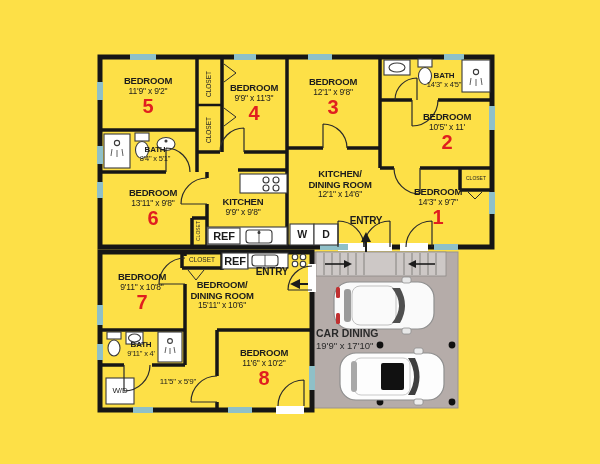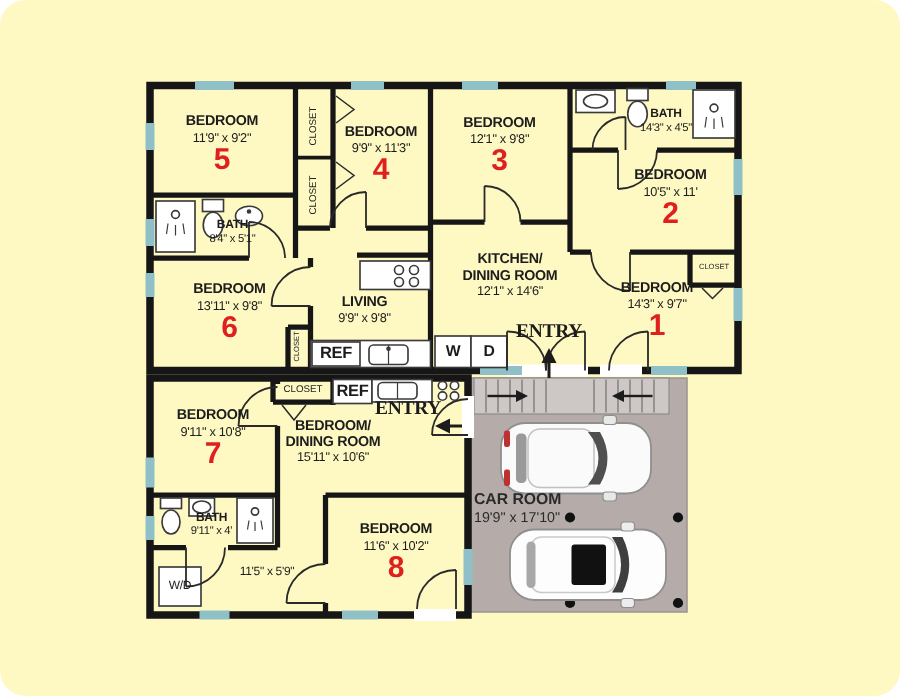--- a/index.html
+++ b/index.html
@@ -1,26 +1,26 @@
 <!DOCTYPE html>
 <html><head>
 <meta charset="utf-8">
 <style>
   html,body{margin:0;padding:0;background:#fff;}
-  #stage{position:relative;width:600px;height:464px;background:#fef9c3;overflow:hidden;
-         font-family:"Liberation Sans",sans-serif;border-radius:17px;}
+  #stage{position:relative;width:600px;height:464px;background:#fde047;overflow:hidden;
+         font-family:"Liberation Sans",sans-serif;}
   #plan-svg{position:absolute;left:0;top:0;}
   .lbl{position:absolute;transform:translate(-50%,-50%);text-align:center;color:#1c1c1c;
        line-height:1.12;white-space:nowrap;letter-spacing:-0.2px;}
   .room-name{font-size:9.5px;font-weight:bold;}
   .room-dims{font-size:8.5px;}
   .room-num{font-size:20px;font-weight:bold;color:#e01f1f;line-height:1.05;}
   .small .room-name{font-size:8px;}
   .small .room-dims{font-size:7.5px;}
-  .entry-lbl{font-size:13px;font-weight:bold;color:#1c1c1c;font-family:Liberation Serif, serif;}
+  .entry-lbl{font-size:10px;font-weight:bold;color:#1c1c1c;}
   .appl-lbl{font-size:11px;font-weight:bold;}
   .wd-lbl{font-size:10.5px;font-weight:bold;}
   .closet-lbl{font-size:6.5px;color:#222;letter-spacing:0;}
   .vrot{transform:translate(-50%,-50%) rotate(-90deg);}
   .tiny{font-size:5px;}
   .carspace-lbl{position:absolute;text-align:left;color:#2a2a2a;line-height:1.25;transform:none;}
   .carspace-lbl .room-name{font-size:10.5px;letter-spacing:0;}
   .carspace-lbl .room-dims{font-size:9.5px;}
   .hall-dims{font-size:8px;color:#1c1c1c;}
 </style>
@@ -283,21 +283,21 @@
 
   <div class="lbl small" style="left:444px;top:81px">
     <div class="room-name">BATH</div>
     <div class="room-dims">14'3" x 4'5"</div>
   </div>
   <div class="lbl small" style="left:155px;top:155px">
     <div class="room-name">BATH</div>
     <div class="room-dims">8'4" x 5'1"</div>
   </div>
   <div class="lbl" style="left:243px;top:207px">
-    <div class="room-name">LIVING</div>
+    <div class="room-name">KITCHEN</div>
     <div class="room-dims">9'9" x 9'8"</div>
   </div>
   <div class="lbl" style="left:340px;top:184px">
     <div class="room-name">KITCHEN/</div>
     <div class="room-name">DINING ROOM</div>
     <div class="room-dims">12'1" x 14'6"</div>
   </div>
   <div class="lbl entry-lbl" style="left:366px;top:221px">ENTRY</div>
   <div class="lbl appl-lbl" style="left:224px;top:236px">REF</div>
   <div class="lbl wd-lbl" style="left:302px;top:235px">W</div>
@@ -327,17 +327,17 @@
     <div class="room-name">BEDROOM/</div>
     <div class="room-name">DINING ROOM</div>
     <div class="room-dims">15'11" x 10'6"</div>
   </div>
   <div class="lbl entry-lbl" style="left:272px;top:272px">ENTRY</div>
   <div class="lbl appl-lbl" style="left:235px;top:261px">REF</div>
   <div class="lbl" style="left:120px;top:391px;font-size:8px">W/D</div>
   <div class="lbl hall-dims" style="left:178px;top:382px">11'5" x 5'9"</div>
 
   <div class="carspace-lbl" style="left:316px;top:327px">
-    <div class="room-name">CAR ROOM</div>
+    <div class="room-name">CAR DINING</div>
     <div class="room-dims">19'9" x 17'10"</div>
   </div>
 
 </div>
 
 </body></html>

